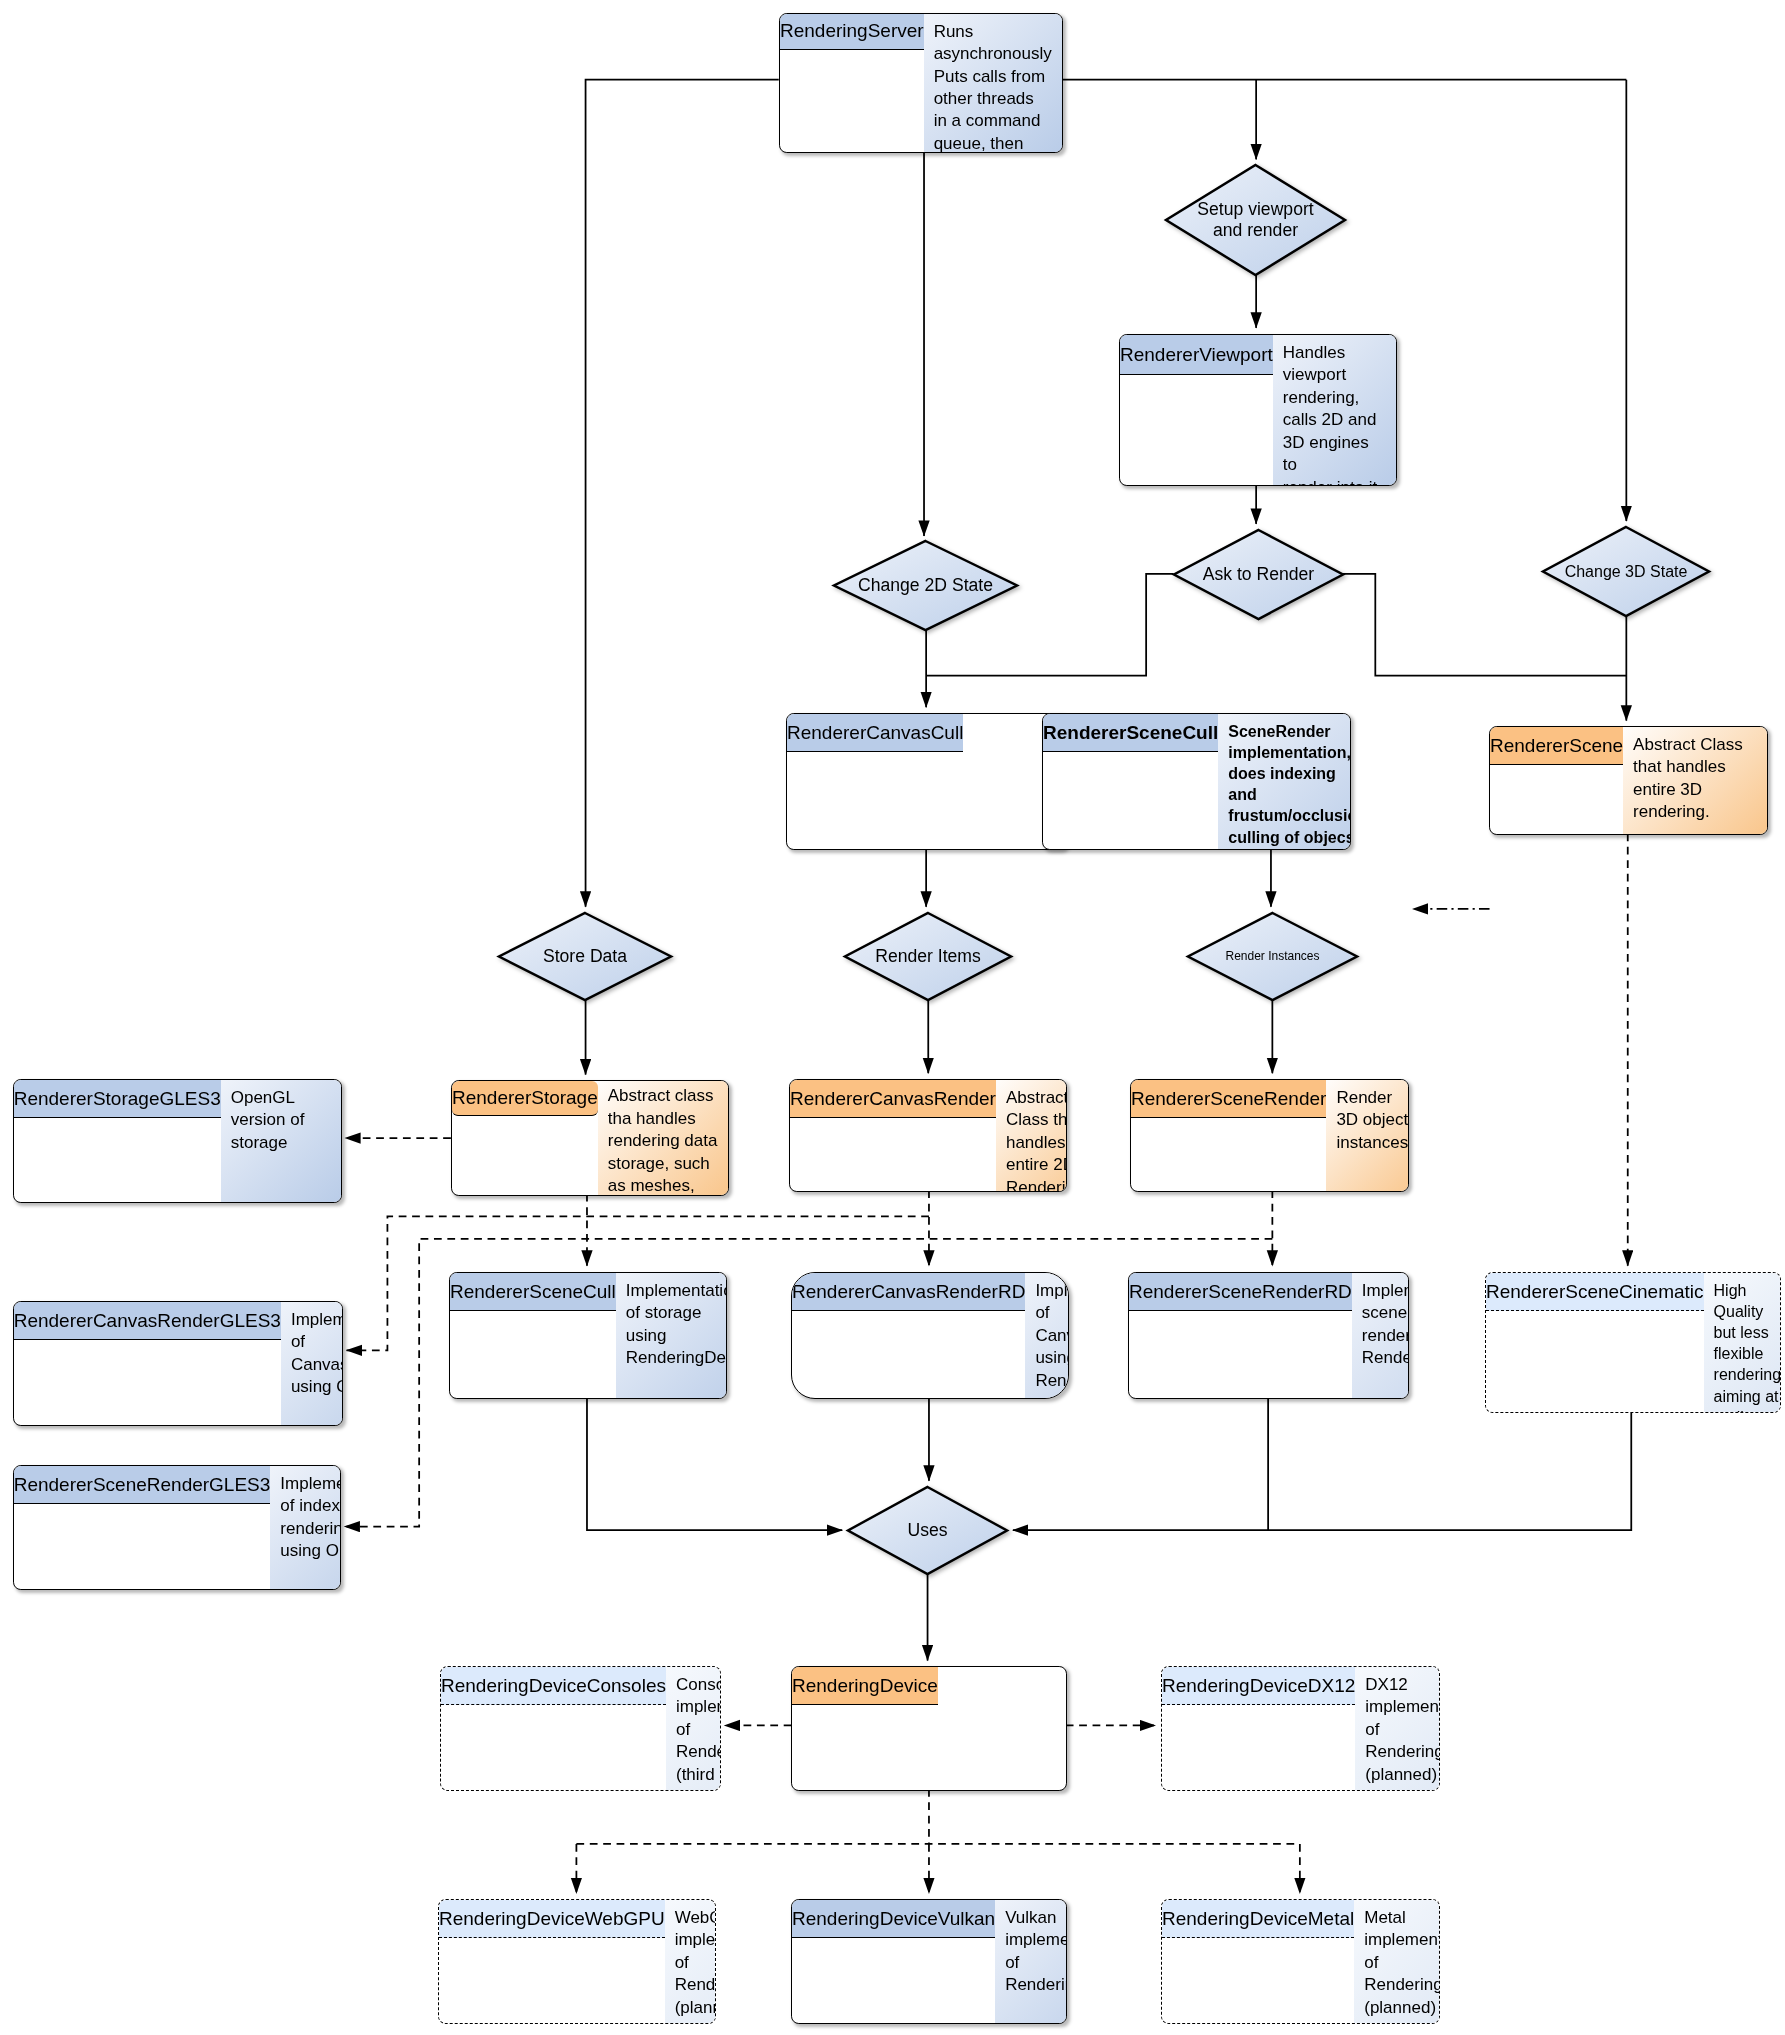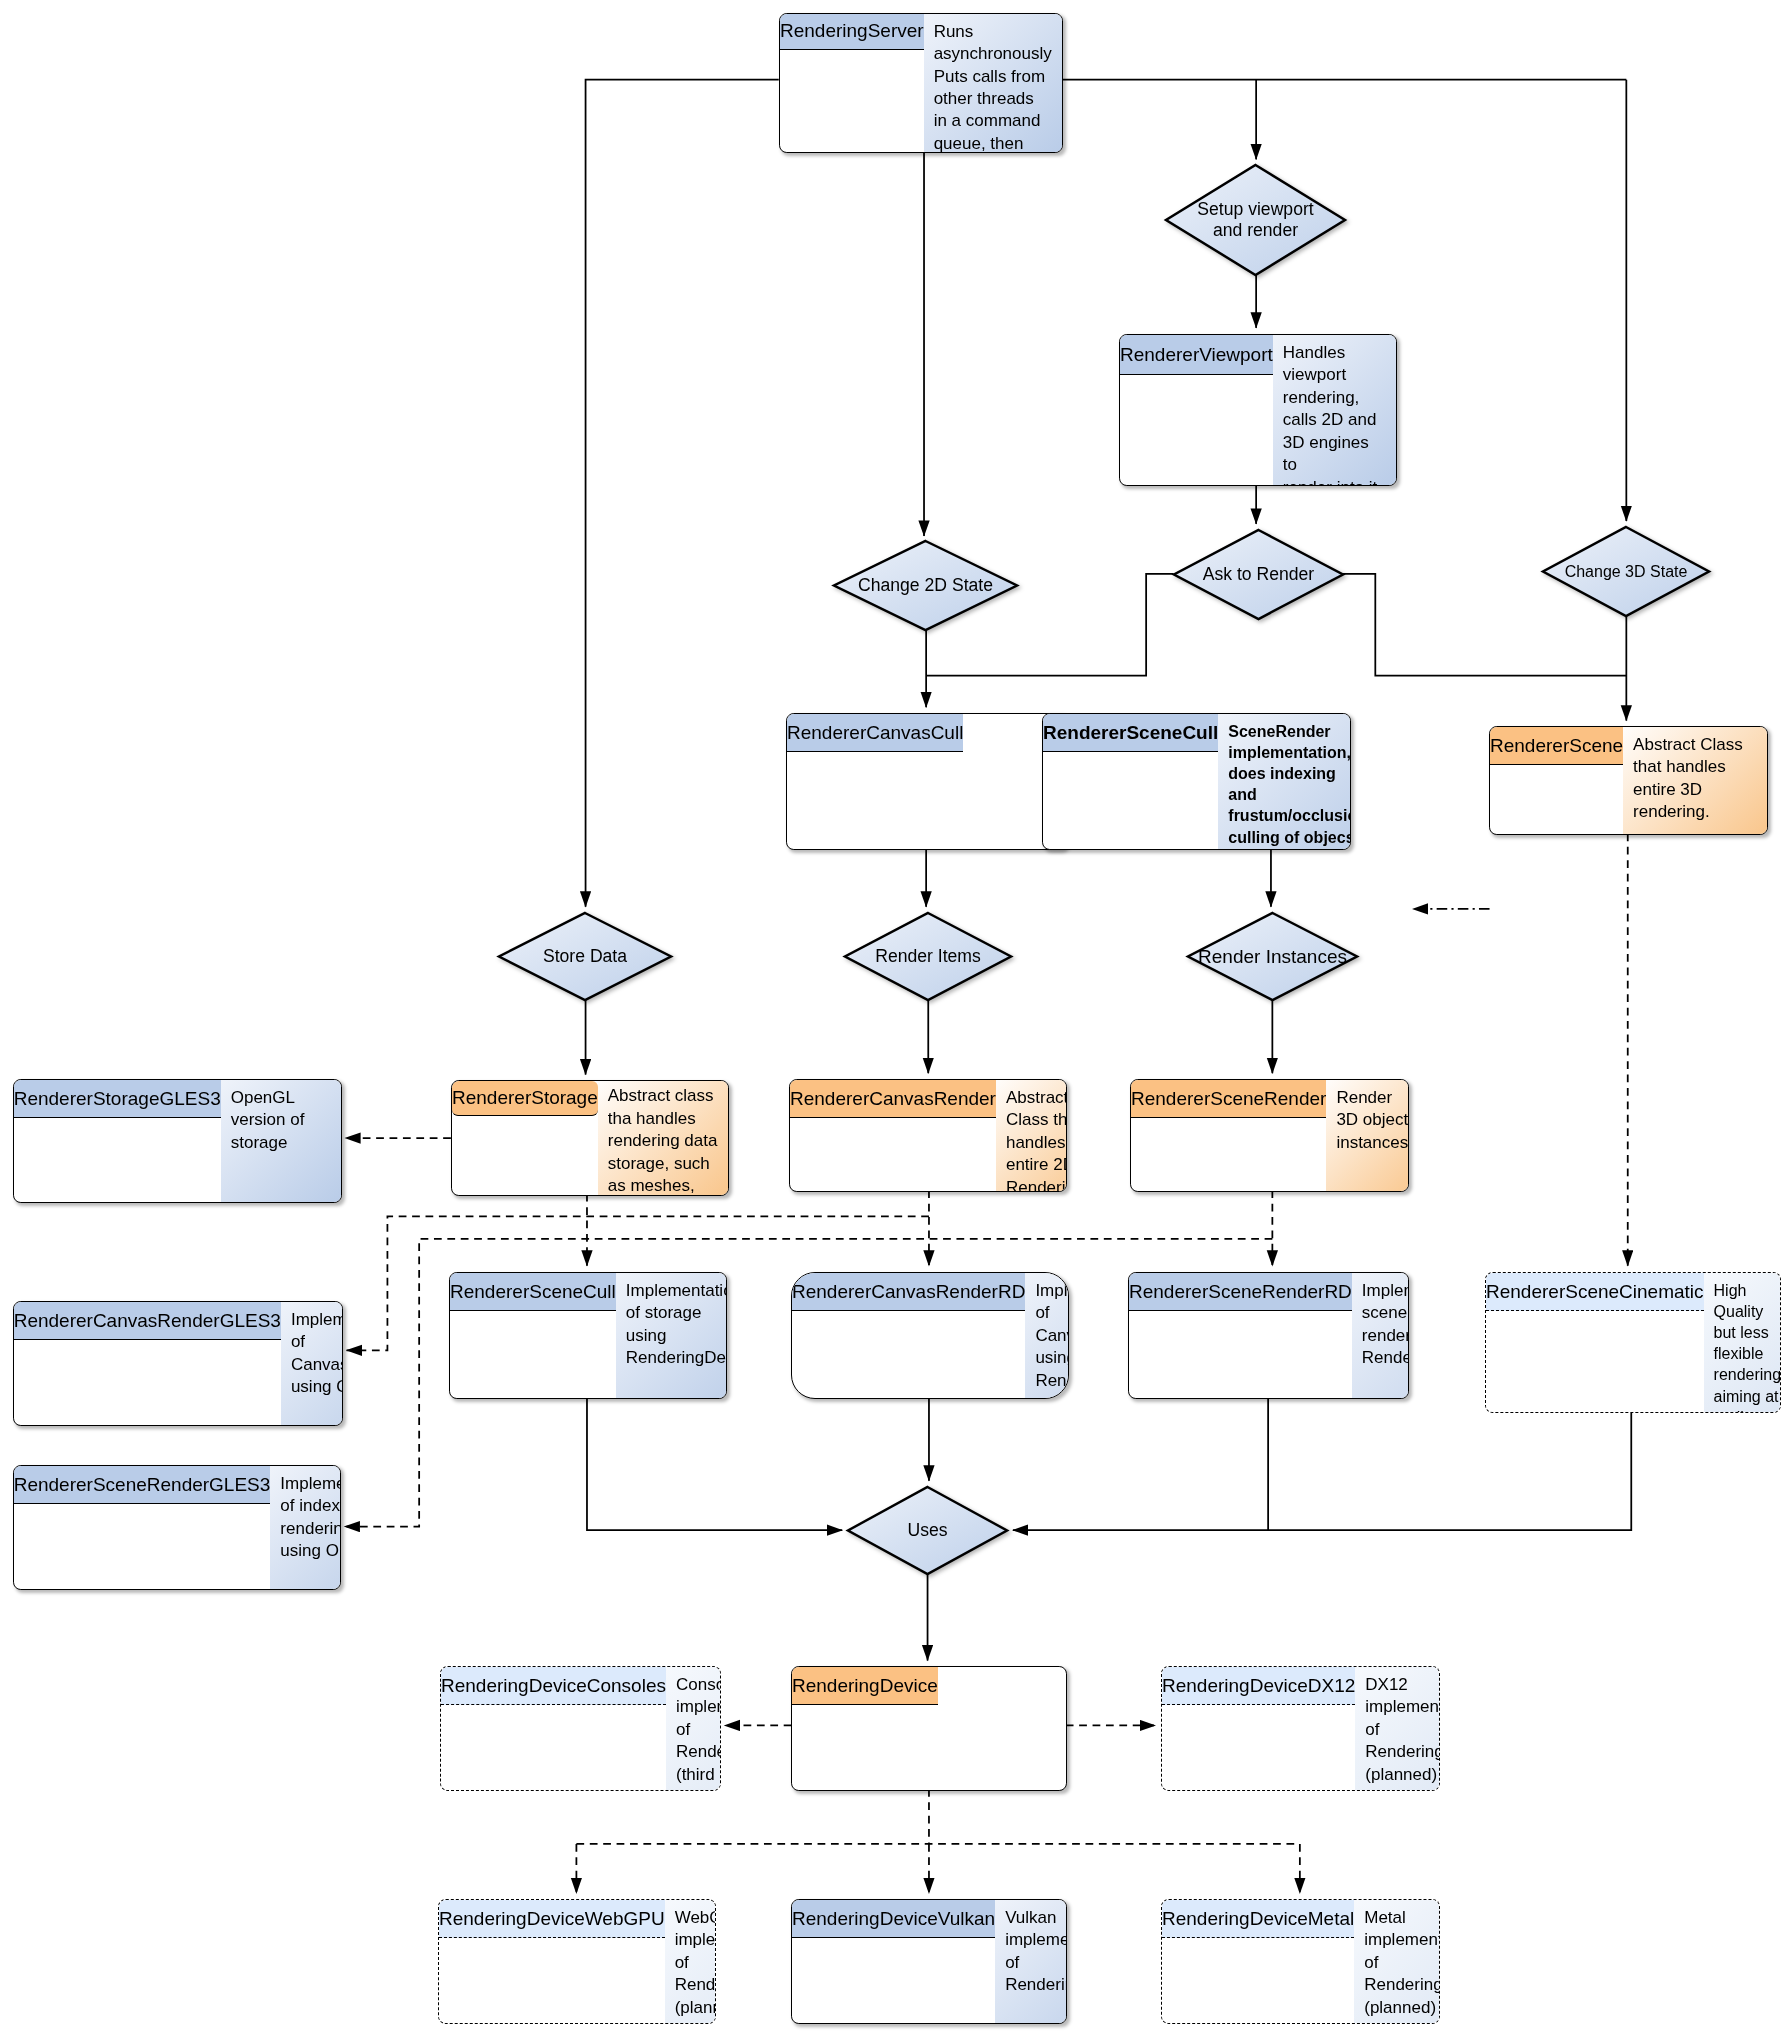--- a/index.html
+++ b/index.html
@@ -266,21 +266,21 @@
     <svg viewBox="0 0 100 100" preserveAspectRatio="none">
         <polygon points="50,0 100,50 50,100 0,50"></polygon>
       </svg>
     <div class="dlabel">Render Items</div>
   </div>
 
   <div class="diamond" style="left:1188px;top:913px;width:169px;height:87px;">
     <svg viewBox="0 0 100 100" preserveAspectRatio="none">
         <polygon points="50,0 100,50 50,100 0,50"></polygon>
       </svg>
-    <div class="dlabel" style="font-size:19px;">Render Instances</div>
+    <div class="dlabel" style="font-size:12px;">Render Instances</div>
   </div>
 
   <div class="diamond" style="left:848px;top:1487px;width:159px;height:87px;">
     <svg viewBox="0 0 100 100" preserveAspectRatio="none">
         <polygon points="50,0 100,50 50,100 0,50"></polygon>
       </svg>
     <div class="dlabel">Uses</div>
   </div>
 
 </div>

